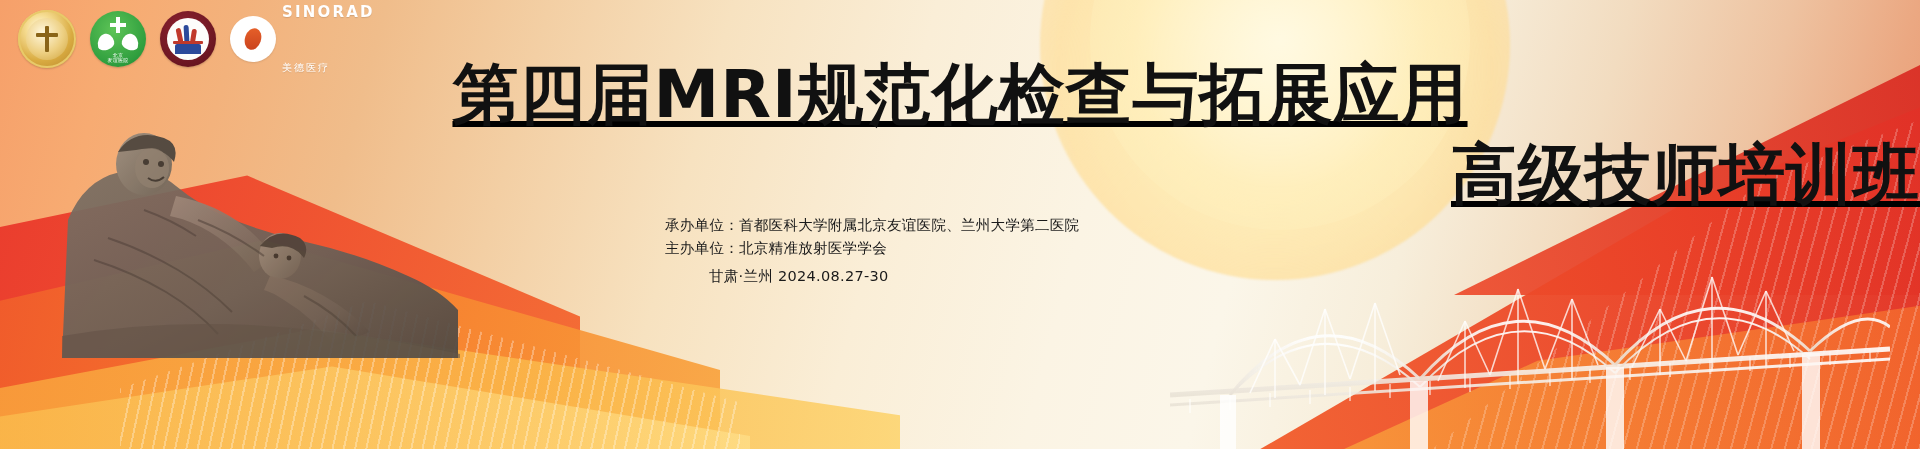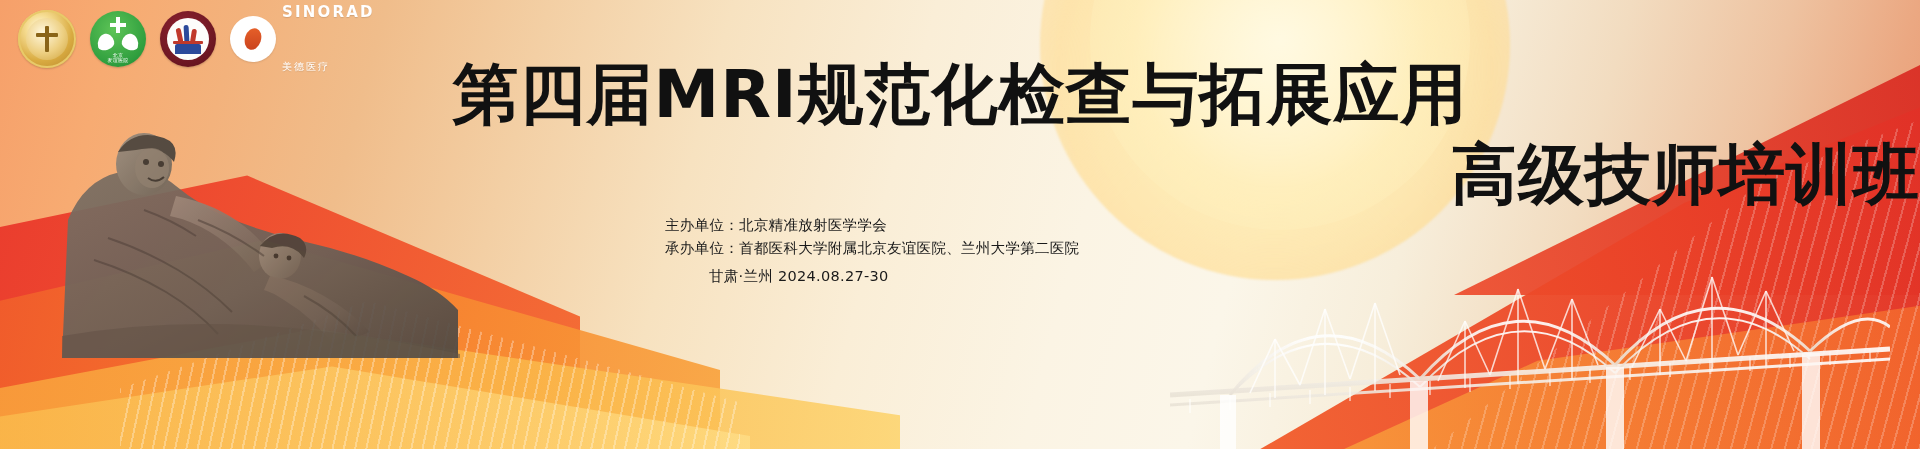--- a/index.html
+++ b/index.html
@@ -160,25 +160,25 @@
 
   .logo-sinorad{display:flex;align-items:center;gap:6px;}
   .logo-sinorad .eye{width:46px;height:46px;border-radius:50%;background:#fff;
     display:flex;align-items:center;justify-content:center;box-shadow:0 1px 2px rgba(0,0,0,.1);}
   .logo-sinorad .eye .pupil{width:16px;height:22px;border-radius:50%;
     background:linear-gradient(160deg,#e8622a,#c8411d);transform:rotate(18deg);}
   .logo-sinorad .stext{display:flex;flex-direction:column;line-height:1.05;gap:40px;}
   .logo-sinorad .stext .en{font-size:15px;font-weight:700;letter-spacing:2.2px;color:#fff;
     font-family:"DejaVu Sans",sans-serif;text-shadow:0 1px 1px rgba(0,0,0,.12);}
   .logo-sinorad .stext .cn{font-size:10px;letter-spacing:2px;color:#fff;margin-top:2px;
-    font-family:Liberation Mono, monospace;text-shadow:0 1px 1px rgba(0,0,0,.12);}
+    font-family:Liberation Sans, sans-serif;text-shadow:0 1px 1px rgba(0,0,0,.12);}
 
   
   .headline{position:absolute;left:0;top:62px;width:1920px;text-align:center;z-index:10;
-    pointer-events:none;}
+    pointer-events:none;text-decoration:underline;}
   .title-line{
     font-family:"DejaVu Sans","Liberation Sans",sans-serif;
     font-weight:700;color:#111;letter-spacing:1px;
     line-height:1.0;white-space:nowrap;
   }
   .title-line.l1{font-size:66px;}
   .title-line.l2{font-size:66px;margin-top:14px;text-align:right;}
 
   
   .orginfo{
@@ -343,18 +343,18 @@
       </div>
     </div>
   </div>
 
   <div class="headline">
     <div class="title-line l1">第四届MRI规范化检查与拓展应用</div>
     <div class="title-line l2">高级技师培训班</div>
   </div>
 
   <div class="orginfo">
+    <div class="row">承办单位：首都医科大学附属北京友谊医院、兰州大学第二医院</div>
     <div class="row">主办单位：北京精准放射医学学会</div>
-    <div class="row">承办单位：首都医科大学附属北京友谊医院、兰州大学第二医院</div>
     <div class="place">甘肃·兰州  2024.08.27-30</div>
   </div>
 
 </div>
 
 </body></html>

